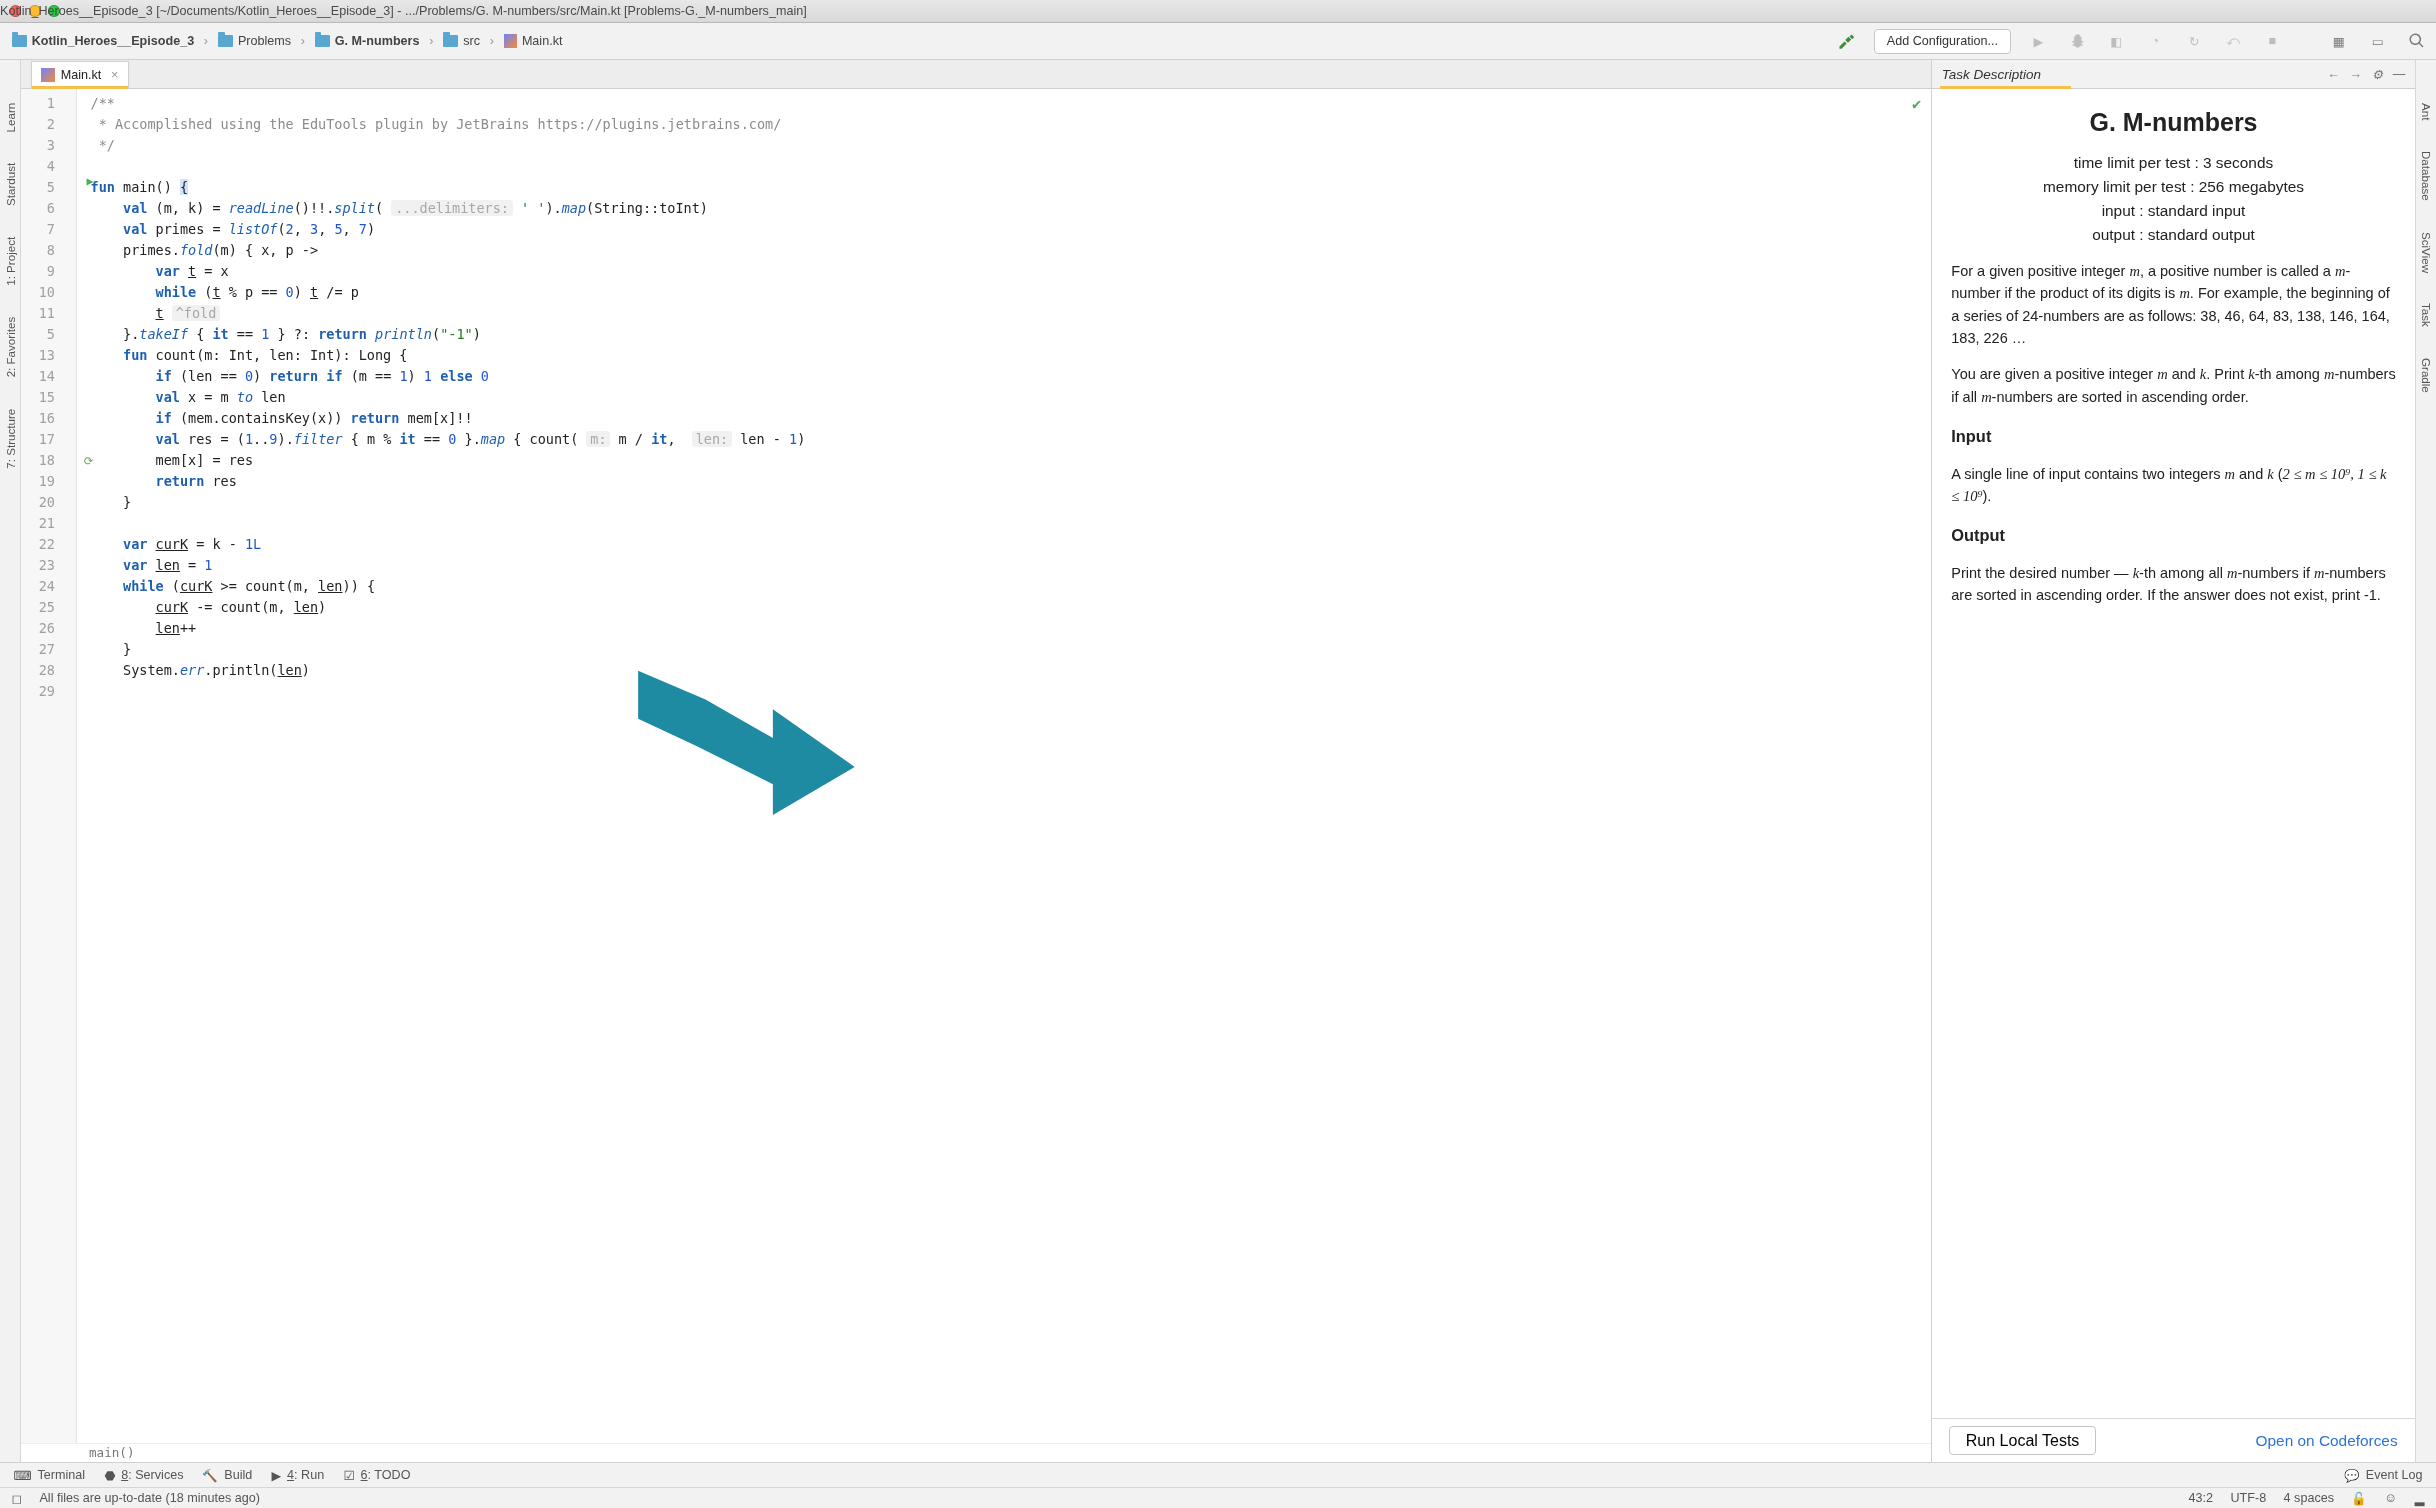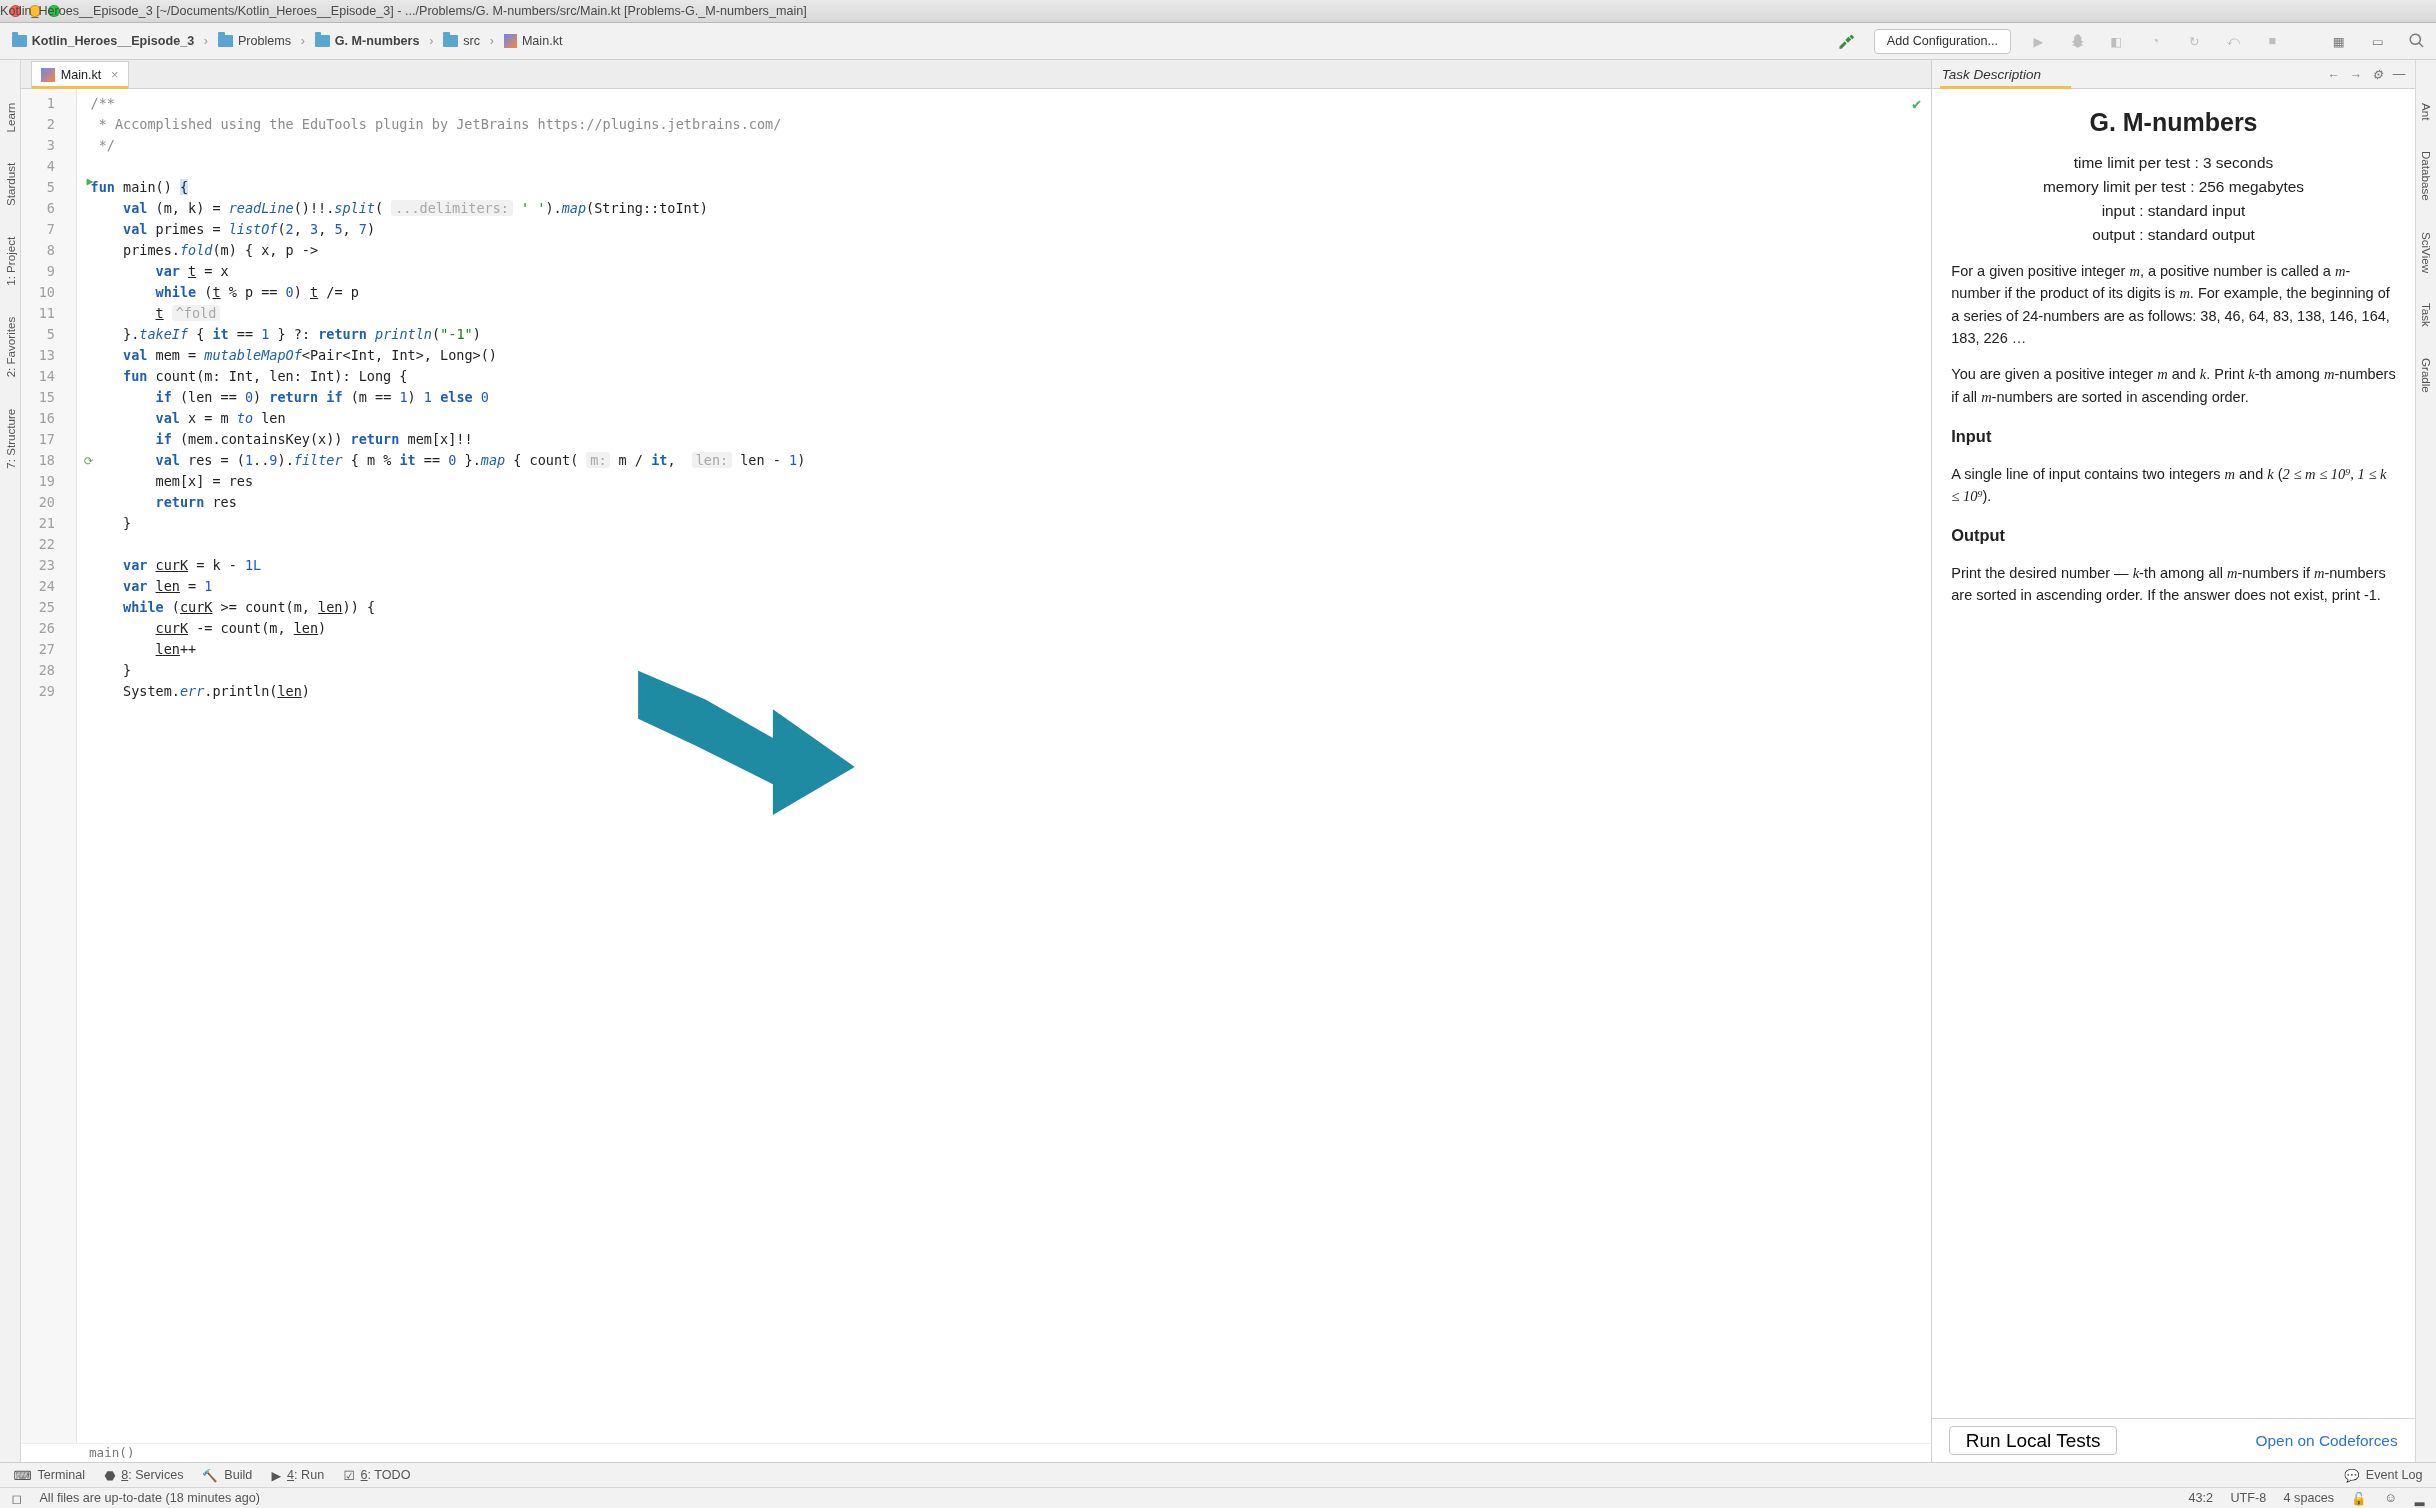--- a/index.html
+++ b/index.html
@@ -68,21 +68,21 @@
   .task-head::after { content:""; position:absolute; bottom:-1px; left:7.7px; width:131px; height:2.9px; background:#f5c04a; }
   .task-tools { margin-left:auto; display:flex; gap:9.7px; color:#7a7a7a; }
   .task-tools span { cursor:pointer; }
   .task-body { flex:1; overflow:auto; background:#fff; padding:13.5px 19.3px; font-size:14.5px; line-height:1.55; }
   .task-body h1 { font-size:25px; text-align:center; margin-bottom:9.7px; font-weight:600; }
   .meta-line { text-align:center; font-size:15.4px; }
   .task-body p { margin-top:13.5px; }
   .task-body h3 { font-size:16.4px; margin-top:15.4px; font-weight:700; }
   .mathi { font-family:"Times New Roman",serif; font-style:italic; }
   .task-foot { height:44px; border-top:1px solid #d8d8d8; display:flex; align-items:center; padding:0 17.4px; background:#fff; justify-content:space-between; }
-  .btn { height:29px; padding:0 15.4px; background:#fff; border:1px solid #c4c4c4; border-radius:3.9px; font-size:19px; cursor:pointer; }
+  .btn { height:29px; padding:0 15.4px; background:#fff; border:1px solid #c4c4c4; border-radius:3.9px; font-size:16px; cursor:pointer; }
   .link-blue { color:#2b74d6; font-size:15.4px; cursor:pointer; }
 
   
   .big-arrow { position:absolute; left:628px; top:601px; pointer-events:none; }
 
   
   .bottombar { height:25px; background:#f2f2f2; border-top:1px solid #d0d0d0; display:flex; align-items:center; padding:0 13.5px; gap:19.3px; font-size:12.6px; color:#555; }
   .bottombar .itm { display:flex; align-items:center; gap:5.8px; cursor:pointer; }
   .bottombar .spacer { flex:1; }
   .under-char { text-decoration:underline; }
@@ -230,21 +230,20 @@
 <div class="cline"><span class="c-comm"> */</span></div>
 <div class="cline"></div>
 <div class="cline"><span class="c-kw">fun</span> main() <span class="cursor-box">{</span></div>
 <div class="cline">    <span class="c-kw">val</span> (m, k) = <span class="c-fn">readLine</span>()!!.<span class="c-fn">split</span>( <span class="c-hint">...delimiters:</span> <span class="c-str">' '</span>).<span class="c-fn">map</span>(String::toInt)</div>
 <div class="cline">    <span class="c-kw">val</span> primes = <span class="c-fn">listOf</span>(<span class="c-num">2</span>, <span class="c-num">3</span>, <span class="c-num">5</span>, <span class="c-num">7</span>)</div>
 <div class="cline">    primes.<span class="c-fn">fold</span>(m) { x, p -&gt;</div>
 <div class="cline">        <span class="c-kw">var</span> <span class="c-under">t</span> = x</div>
 <div class="cline">        <span class="c-kw">while</span> (<span class="c-under">t</span> % p == <span class="c-num">0</span>) <span class="c-under">t</span> /= p</div>
 <div class="cline">        <span class="c-under">t</span> <span class="c-hint">^fold</span></div>
 <div class="cline">    }.<span class="c-fn">takeIf</span> { <span class="c-kw">it</span> == <span class="c-num">1</span> } ?: <span class="c-kw">return</span> <span class="c-fn">println</span>(<span class="c-str">"-1"</span>)</div>
-<div class="cline">    <span class="c-kw">val</span> mem = <span class="c-fn">mutableMapOf</span>&lt;Pair&lt;Int, Int&gt;, Long&gt;()</div>
 <div class="cline">    <span class="c-kw">fun</span> count(m: Int, len: Int): Long {</div>
 <div class="cline">        <span class="c-kw">if</span> (len == <span class="c-num">0</span>) <span class="c-kw">return</span> <span class="c-kw">if</span> (m == <span class="c-num">1</span>) <span class="c-num">1</span> <span class="c-kw">else</span> <span class="c-num">0</span></div>
 <div class="cline">        <span class="c-kw">val</span> x = m <span class="c-fn">to</span> len</div>
 <div class="cline">        <span class="c-kw">if</span> (mem.containsKey(x)) <span class="c-kw">return</span> mem[x]!!</div>
 <div class="cline">        <span class="c-kw">val</span> res = (<span class="c-num">1</span>..<span class="c-num">9</span>).<span class="c-fn">filter</span> { m % <span class="c-kw">it</span> == <span class="c-num">0</span> }.<span class="c-fn">map</span> { count( <span class="c-hint">m:</span> m / <span class="c-kw">it</span>,  <span class="c-hint">len:</span> len - <span class="c-num">1</span>)</div>
 <div class="cline">        mem[x] = res</div>
 <div class="cline">        <span class="c-kw">return</span> res</div>
 <div class="cline">    }</div>
 <div class="cline"></div>
 <div class="cline">    <span class="c-kw">var</span> <span class="c-under">curK</span> = k - <span class="c-num">1L</span></div>

